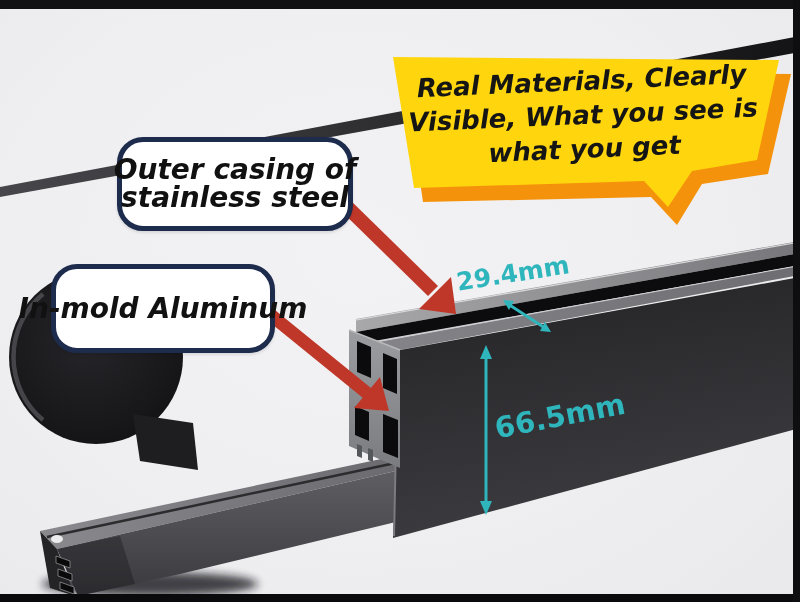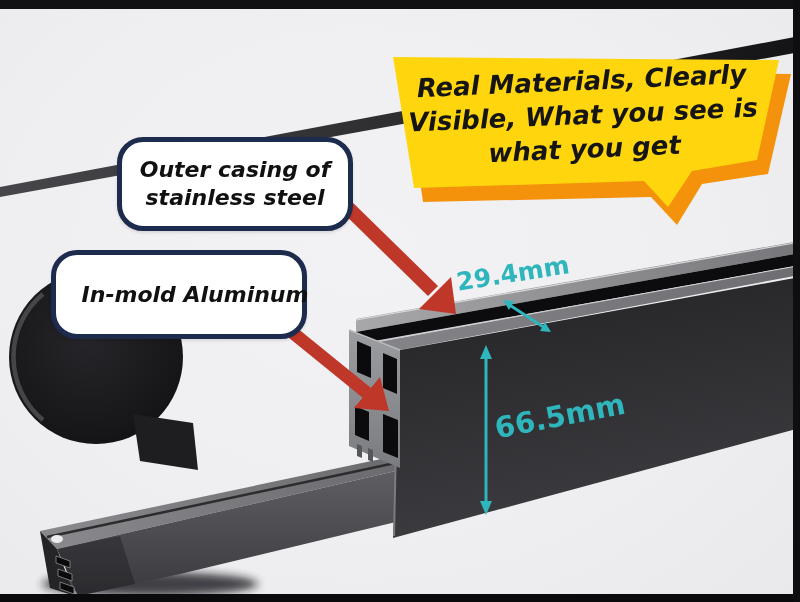--- a/index.html
+++ b/index.html
@@ -15,26 +15,26 @@
   .frame-bar.right{top:0;left:793px;width:7px;height:602px;background:#0e0e10;}
   .bubble-text{
     position:absolute;left:398px;top:64px;width:370px;
     transform:rotate(-2.5deg);text-align:center;
     font-style:italic;font-weight:bold;font-size:26px;line-height:34px;color:#151515;
   }
   .bubble-text span{display:block;white-space:nowrap;}
   .callout{
     position:absolute;background:#ffffff;border:5px solid #1d2b4d;border-radius:26px;
     display:flex;flex-direction:column;justify-content:center;align-items:center;
-    font-style:italic;font-weight:bold;font-size:22px;line-height:28px;color:#111111;
+    font-style:italic;font-weight:bold;font-size:28px;line-height:28px;color:#111111;
     box-shadow:0 2px 3px rgba(0,0,0,0.10);
   }
   .callout span{display:block;white-space:nowrap;text-align:center;}
   .callout.c1{left:117px;top:137px;width:226px;height:84px;}
-  .callout.c2{left:51px;top:250px;width:214px;height:79px;padding-left:32px;}
+  .callout.c2{left:51px;top:264px;width:214px;height:79px;}
   .dim-label{
     position:absolute;font-weight:bold;color:#2fb6bd;white-space:nowrap;
   }
   .dim-label.d1{left:456px;top:259px;font-size:25px;transform:rotate(-9deg);}
   .dim-label.d2{left:494px;top:399px;font-size:29px;transform:rotate(-11deg);}
 </style>
 </head>
 <body>
 
 <div class="stage">

